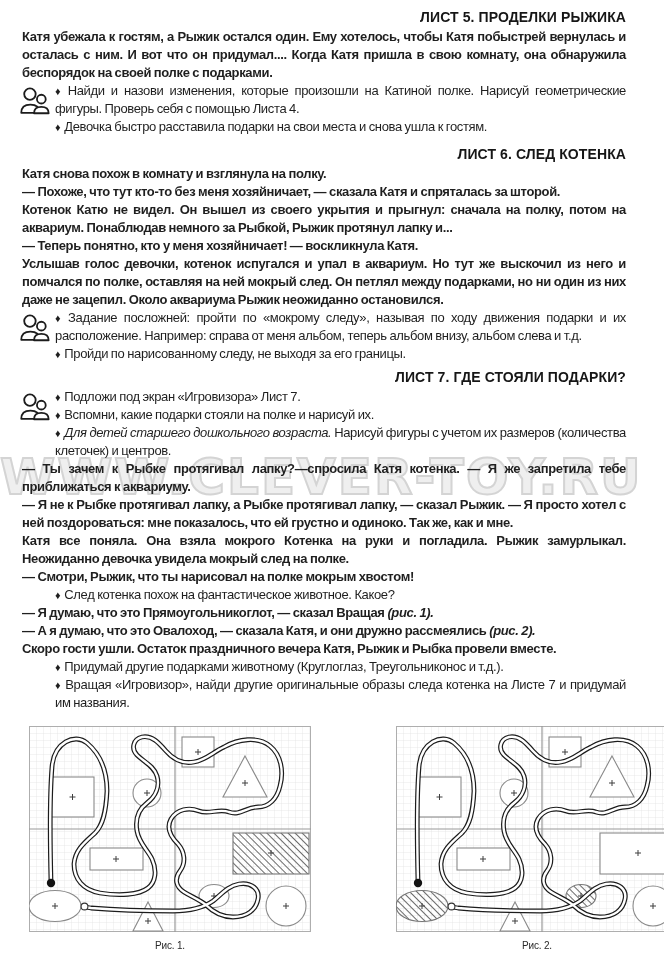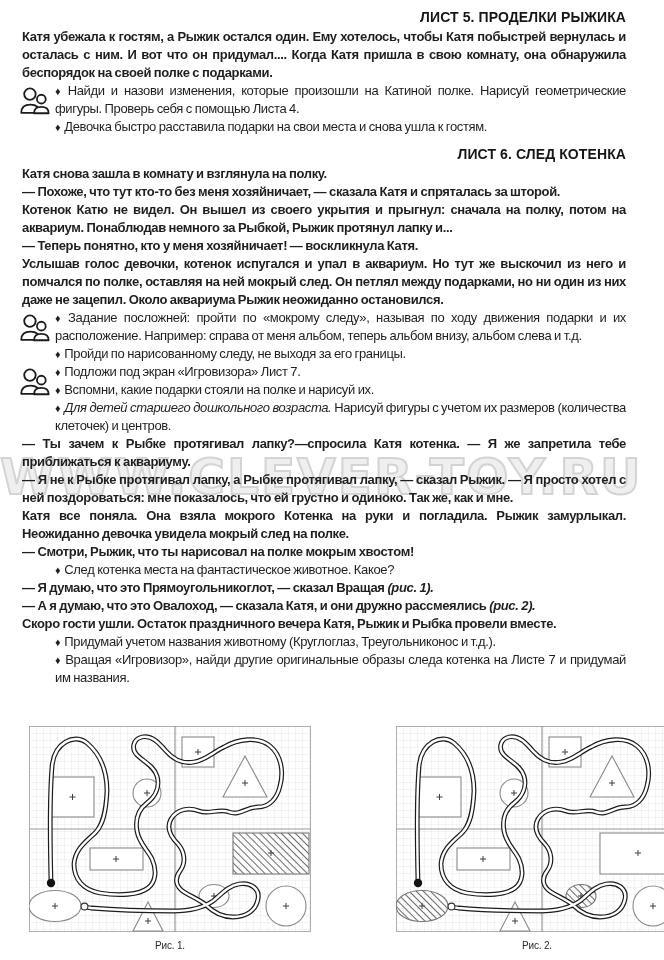--- a/index.html
+++ b/index.html
@@ -100,41 +100,42 @@
           <circle cx="24.5" cy="15" r="4.8"></circle>
           <path d="M16.5,30.5 q0,-7 8,-7 q8,0 8,7 z"></path>
         </g>
       </svg>
     </span>
     <div class="bullet"><span class="diamond">♦</span><span>Найди и назови изменения, которые произошли на Катиной полке. Нарисуй геометрические фигуры. Проверь себя с помощью Листа 4.</span></div>
     <div class="bullet"><span class="diamond">♦</span><span>Девочка быстро расставила подарки на свои места и снова ушла к гостям.</span></div>
   </div>
 
   <h2 class="heading gap">ЛИСТ 6. СЛЕД КОТЕНКА</h2>
-  <p class="para">Катя снова зашла в комнату и взглянула на полку.</p>
+  <p class="para">Катя снова похож в комнату и взглянула на полку.</p>
   <p class="para">— Похоже, что тут кто-то без меня хозяйничает, — сказала Катя и спряталась за шторой.</p>
   <p class="para">Котенок Катю не видел. Он вышел из своего укрытия и прыгнул: сначала на полку, потом на аквариум. Понаблюдав немного за Рыбкой, Рыжик протянул лапку и...</p>
   <p class="para">— Теперь понятно, кто у меня хозяйничает! — воскликнула Катя.</p>
   <p class="para">Услышав голос девочки, котенок испугался и упал в аквариум. Но тут же выскочил из него и помчался по полке, оставляя на ней мокрый след. Он петлял между подарками, но ни один из них даже не зацепил. Около аквариума Рыжик неожиданно остановился.</p>
 
   <div class="bullet-group">
     <span class="people-icon">
       <svg width="31" height="31" viewBox="0 0 34 33" xmlns="http://www.w3.org/2000/svg">
         <g fill="#fff" stroke="#1c1c1c" stroke-width="2" stroke-linejoin="round">
           <circle cx="12" cy="9.5" r="6.3"></circle>
           <path d="M2.5,30 q0,-9 10,-9 q10,0 10,9 z"></path>
           <circle cx="24.5" cy="15" r="4.8"></circle>
           <path d="M16.5,30.5 q0,-7 8,-7 q8,0 8,7 z"></path>
         </g>
       </svg>
     </span>
     <div class="bullet"><span class="diamond">♦</span><span>Задание посложней: пройти по «мокрому следу», называя по ходу движения подарки и их расположение. Например: справа от меня альбом, теперь альбом внизу, альбом слева и т.д.</span></div>
     <div class="bullet"><span class="diamond">♦</span><span>Пройди по нарисованному следу, не выходя за его границы.</span></div>
   </div>
 
+  <h2 class="heading gap-sm">ЛИСТ 7. ГДЕ СТОЯЛИ ПОДАРКИ?</h2>
 
   <div class="bullet-group">
     <span class="people-icon">
       <svg width="31" height="31" viewBox="0 0 34 33" xmlns="http://www.w3.org/2000/svg">
         <g fill="#fff" stroke="#1c1c1c" stroke-width="2" stroke-linejoin="round">
           <circle cx="12" cy="9.5" r="6.3"></circle>
           <path d="M2.5,30 q0,-9 10,-9 q10,0 10,9 z"></path>
           <circle cx="24.5" cy="15" r="4.8"></circle>
           <path d="M16.5,30.5 q0,-7 8,-7 q8,0 8,7 z"></path>
         </g>
@@ -143,27 +144,27 @@
     <div class="bullet"><span class="diamond">♦</span><span>Подложи под экран «Игровизора» Лист 7.</span></div>
     <div class="bullet"><span class="diamond">♦</span><span>Вспомни, какие подарки стояли на полке и нарисуй их.</span></div>
     <div class="bullet"><span class="diamond">♦</span><span class="italic">Для детей старшего дошкольного возраста.</span><span> Нарисуй фигуры с учетом их размеров (количества клеточек) и центров.</span></div>
   </div>
 
   <p class="para">— Ты зачем к Рыбке протягивал лапку?—спросила Катя котенка. — Я же запретила тебе приближаться к аквариуму.</p>
   <p class="para">— Я не к Рыбке протягивал лапку, а Рыбке протягивал лапку, — сказал Рыжик. — Я просто хотел с ней поздороваться: мне показалось, что ей грустно и одиноко. Так же, как и мне.</p>
   <p class="para">Катя все поняла. Она взяла мокрого Котенка на руки и погладила. Рыжик замурлыкал. Неожиданно девочка увидела мокрый след на полке.</p>
   <p class="para">— Смотри, Рыжик, что ты нарисовал на полке мокрым хвостом!</p>
 
-  <div class="bullet"><span class="diamond">♦</span><span>След котенка места на фантастическое животное. Какое?</span></div>
+  <div class="bullet"><span class="diamond">♦</span><span>След котенка похож на фантастическое животное. Какое?</span></div>
 
   <p class="para"><span>— Я думаю, что это Прямоугольникоглот, — сказал Вращая </span><span class="italic">(рис. 1).</span></p>
   <p class="para"><span>— А я думаю, что это Овалоход, — сказала Катя, и они дружно рассмеялись </span><span class="italic">(рис. 2).</span></p>
   <p class="para">Скоро гости ушли. Остаток праздничного вечера Катя, Рыжик и Рыбка провели вместе.</p>
 
-  <div class="bullet"><span class="diamond">♦</span><span>Придумай учетом названия животному (Круглоглаз, Треугольниконос и т.д.).</span></div>
+  <div class="bullet"><span class="diamond">♦</span><span>Придумай другие подарками животному (Круглоглаз, Треугольниконос и т.д.).</span></div>
   <div class="bullet"><span class="diamond">♦</span><span>Вращая «Игровизор», найди другие оригинальные образы следа котенка на Листе 7 и придумай им названия.</span></div>
 
 </div>
 
 <div class="figure" id="figure-1">
   <svg width="282" height="206" viewBox="0 0 282 206" xmlns="http://www.w3.org/2000/svg" xmlns:xlink="http://www.w3.org/1999/xlink">
     <defs>
       <pattern id="grid1" width="7" height="7" patternUnits="userSpaceOnUse">
         <path d="M7,0H0V7" fill="none" stroke="#e0e0e0" stroke-width="0.7"></path>
       </pattern>

